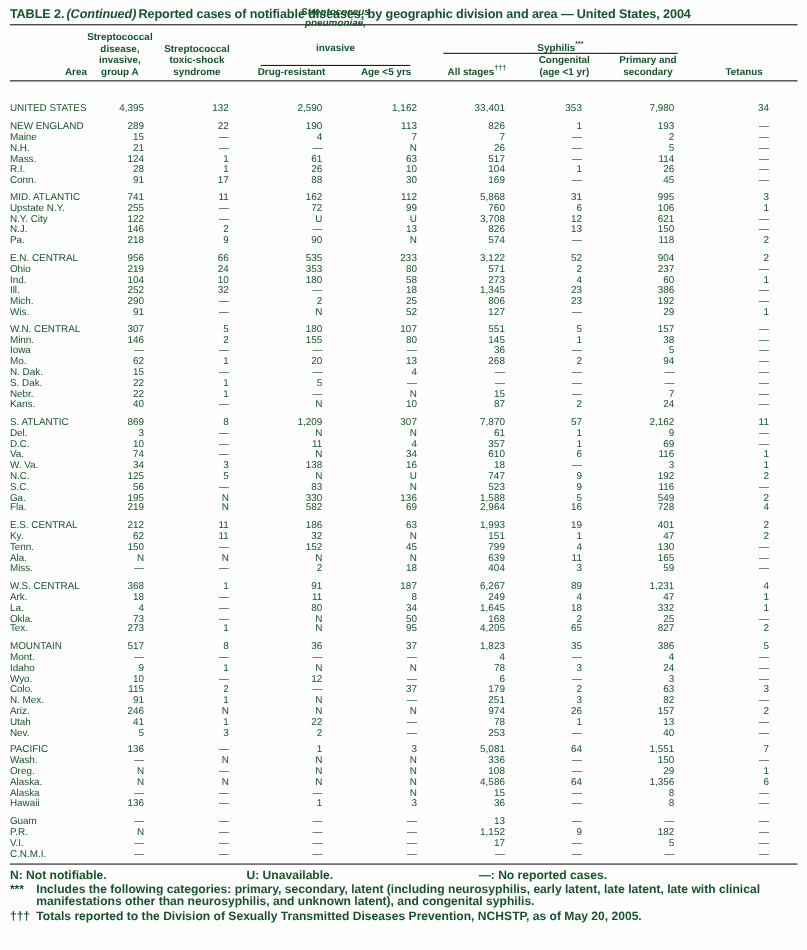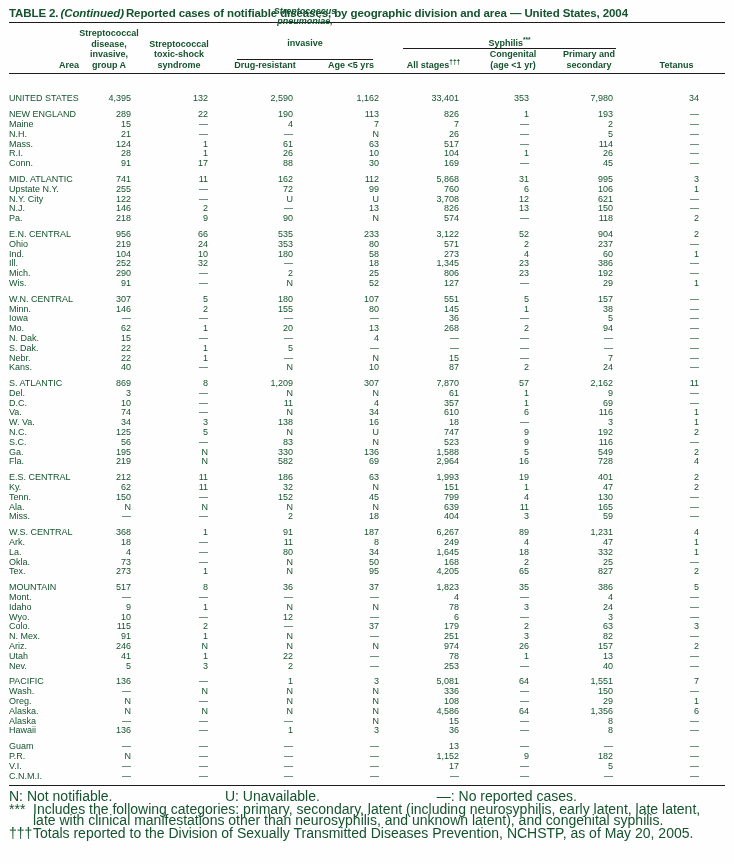--- a/index.html
+++ b/index.html
@@ -54,21 +54,21 @@
   table.data td:nth-child(4){padding-right:18px}
   table.data td:nth-child(5){padding-right:12px}
   table.data td:nth-child(6){padding-right:17px}
   table.data td:nth-child(7){padding-right:21px}
   table.data td:nth-child(8){padding-right:15px}
   table.data td:nth-child(9){padding-right:26px}
   tr.spacer td { height:6px; line-height:6px; }
 
   
   .foot-rule { margin-top:4px; border-top:1.2px solid #1c1c1c; }
-  .footnotes { margin-top:5px; font-size:14px; line-height:11px; }
+  .footnotes { margin-top:5px; font-size:11px; line-height:11px;font-weight:bold; }
   .fn-legend span { display:inline-block; }
   .fn-legend .lg1 { width:212px; }
   .fn-legend .lg2 { width:208px; }
   .fn-item { display:flex; margin-top:2px; }
   .fn-marker { width:24px; flex:0 0 24px; }
   .fn-text { flex:1; }
 </style>
 </head>
 <body>
 

